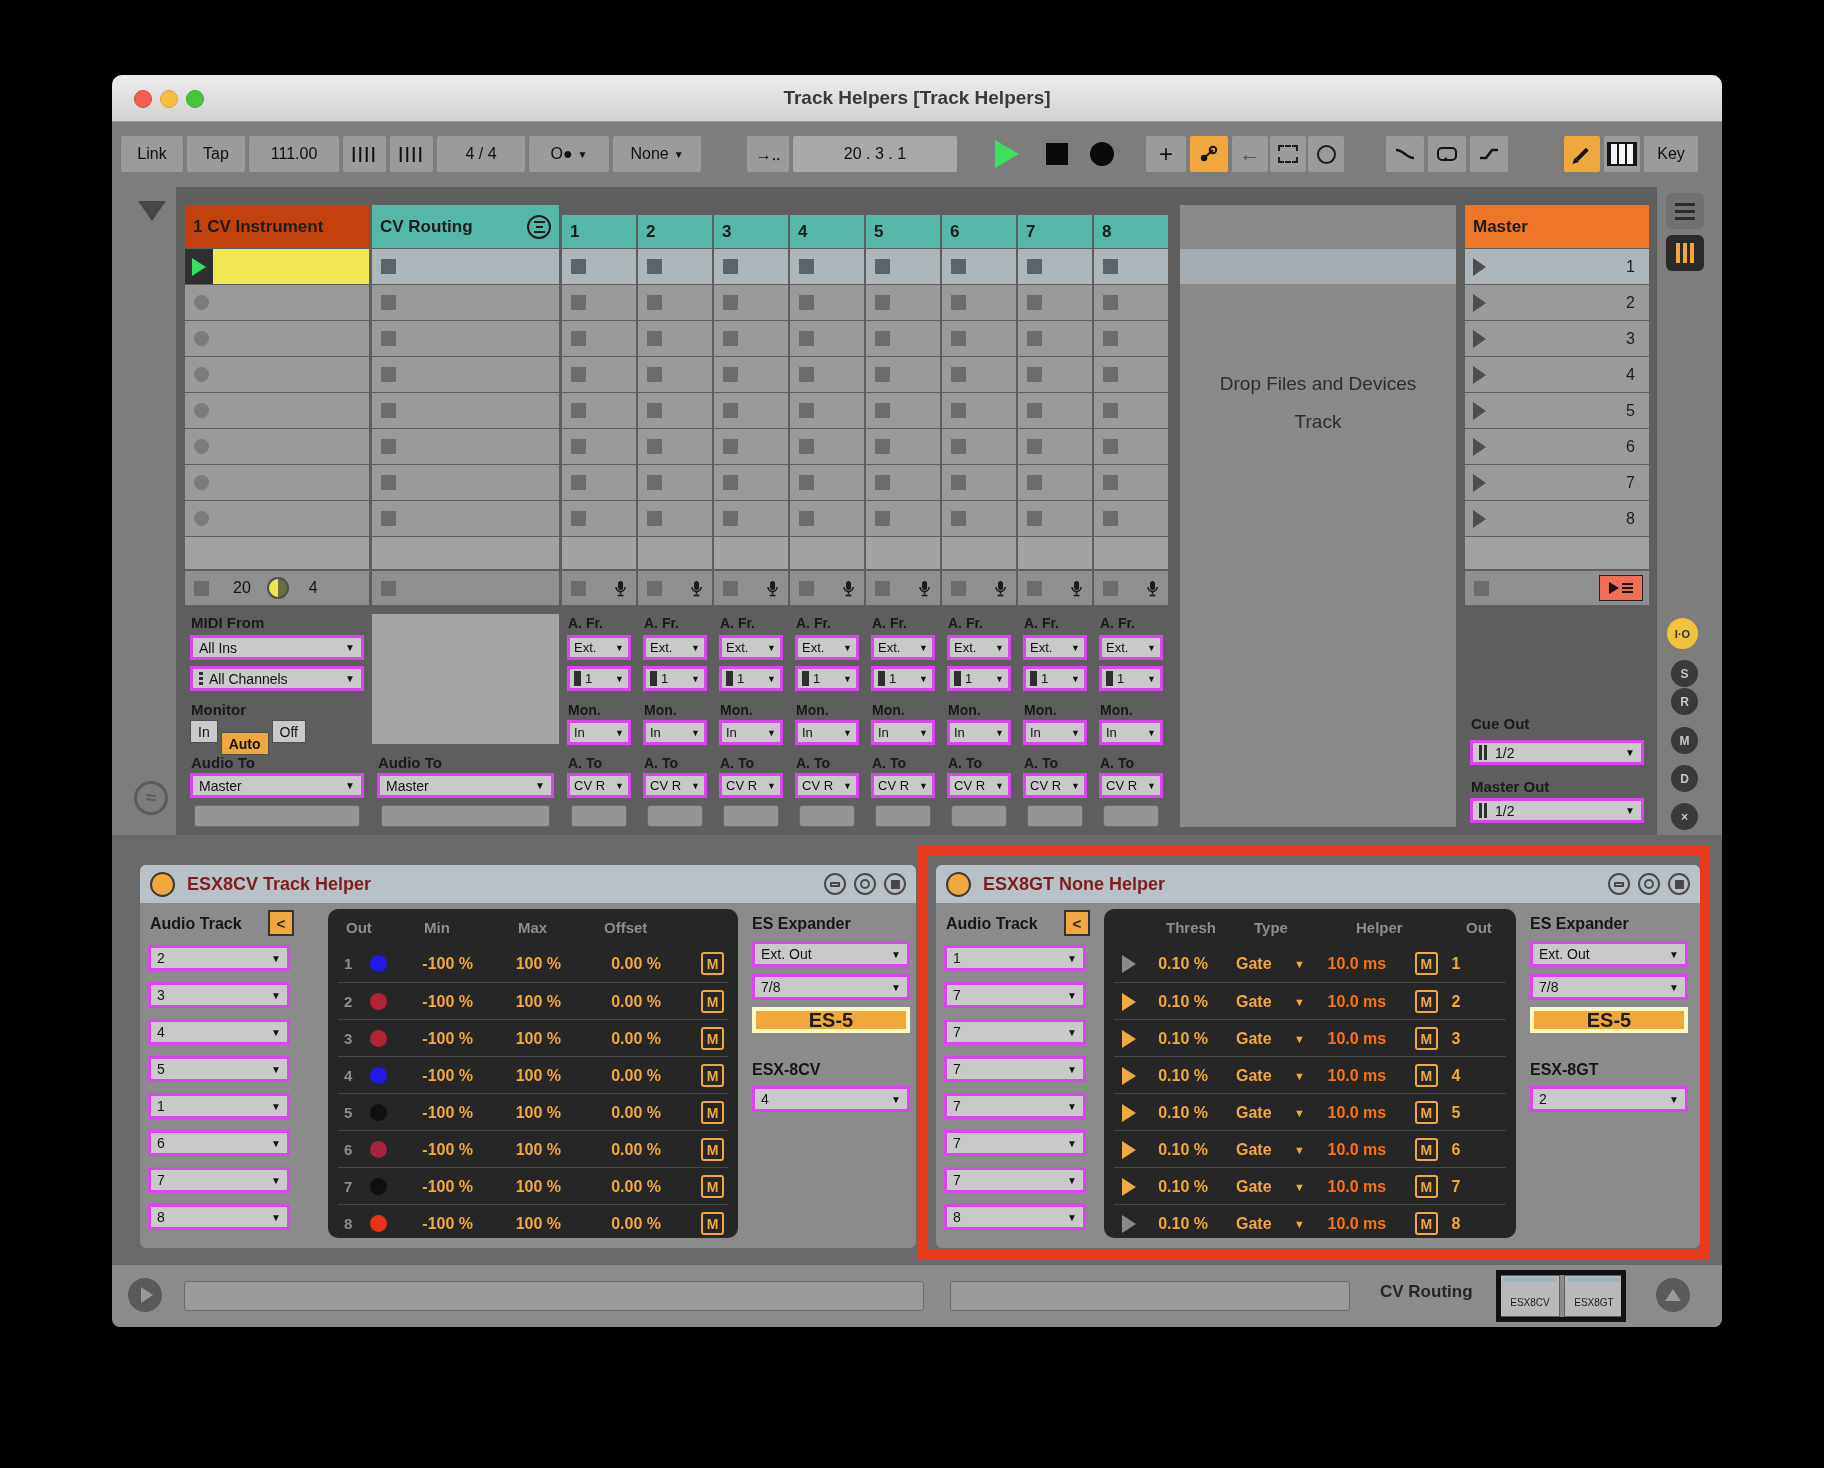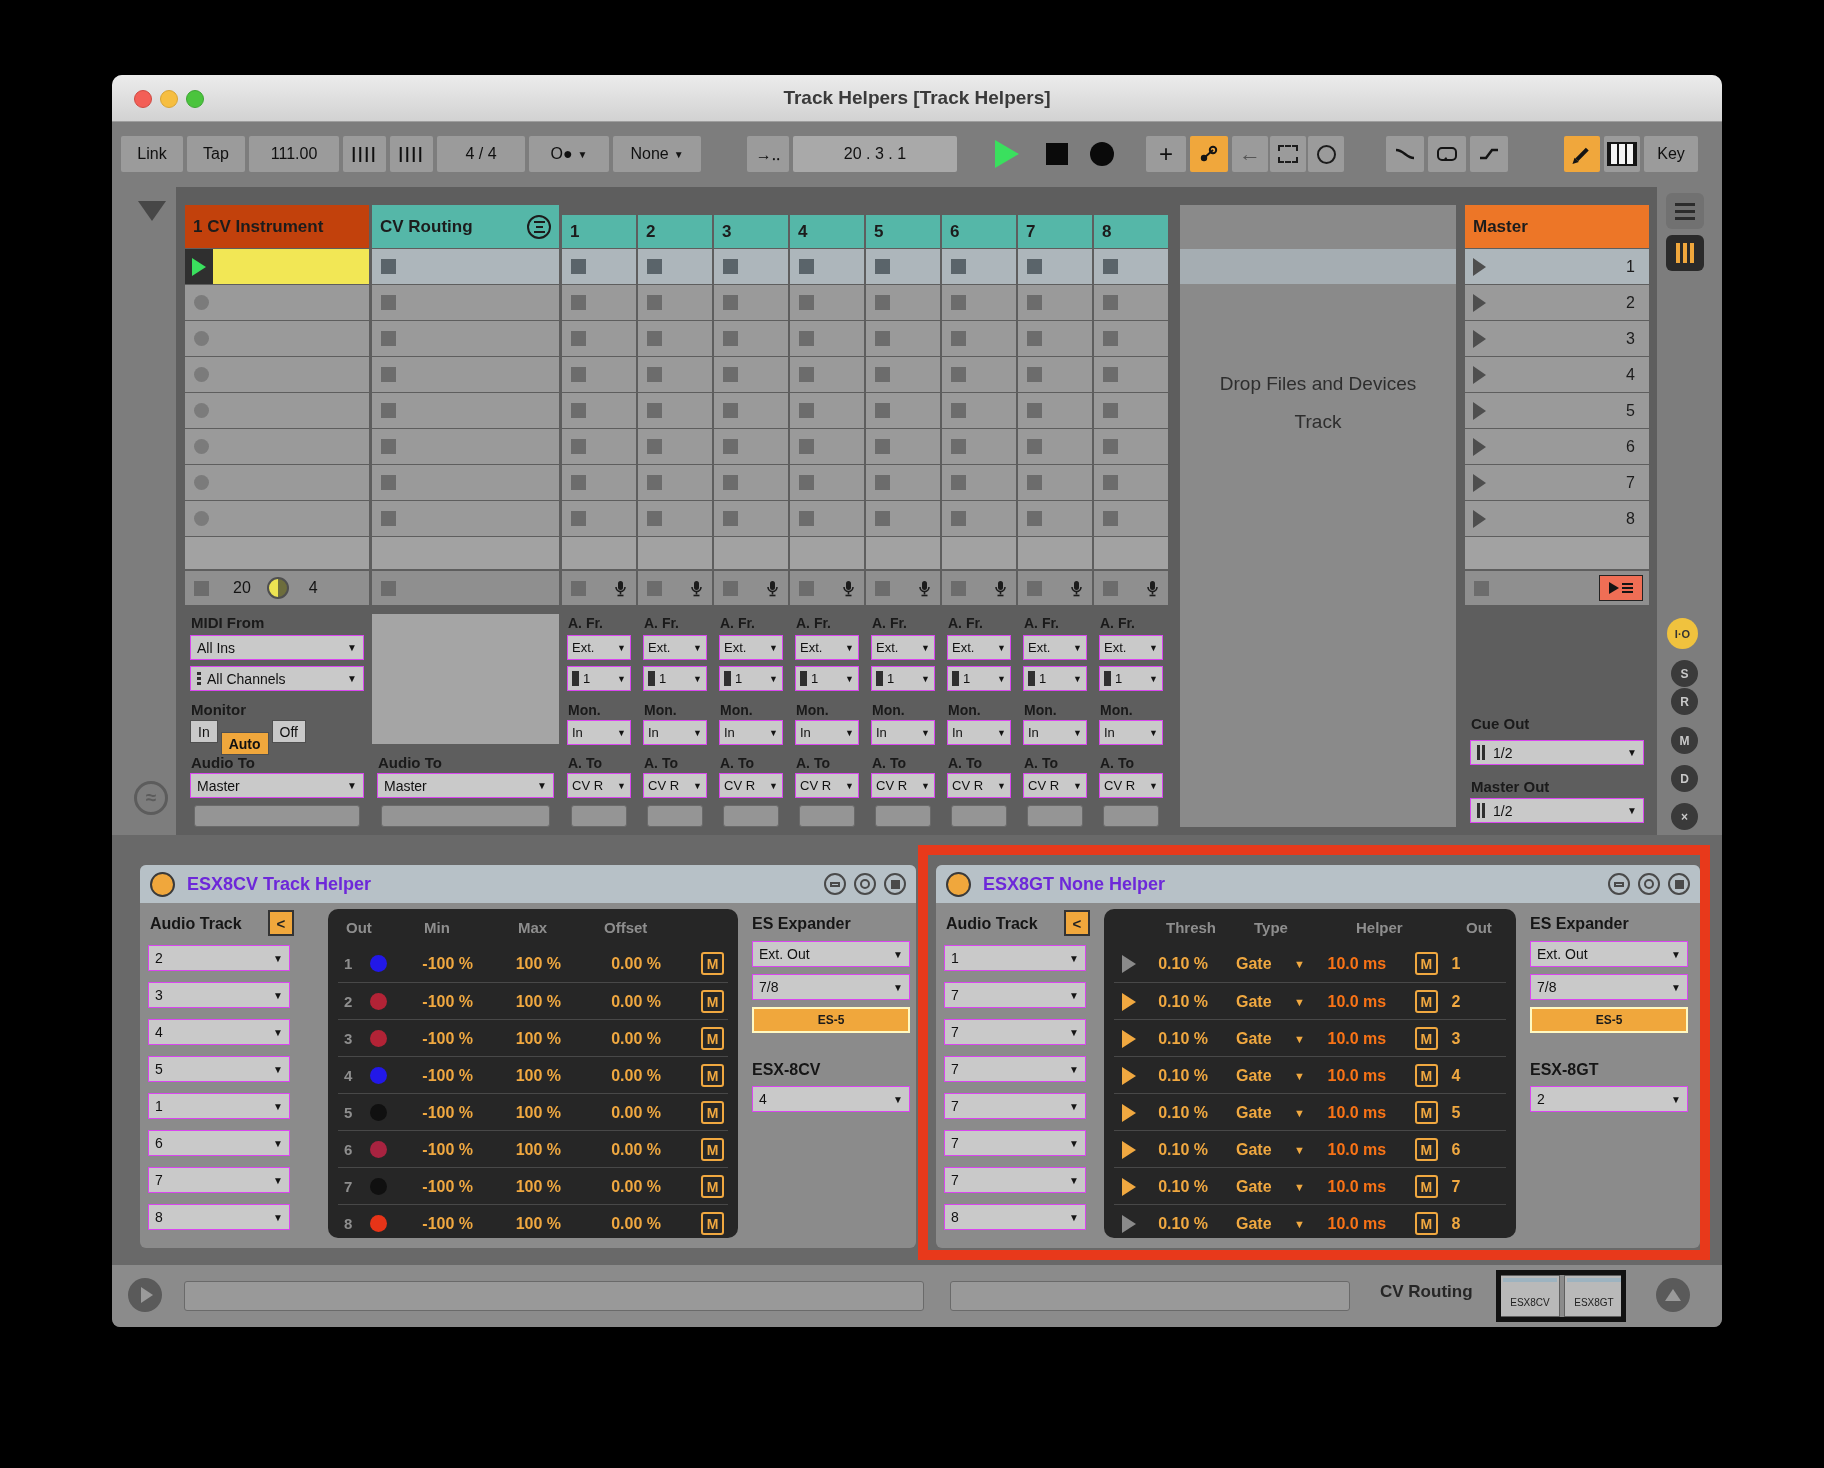--- a/index.html
+++ b/index.html
@@ -56,21 +56,21 @@
   .stopall .l{display:flex;flex-direction:column;gap:2px;}
   .stopall .l i{display:block;width:11px;height:2px;background:#141414;}
   .gicon{width:24px;height:24px;border:2px solid #1c1c1c;border-radius:50%;margin-left:auto;display:flex;flex-direction:column;justify-content:center;align-items:center;gap:3px;box-sizing:border-box;}
   .gicon i{display:block;height:2px;background:#1c1c1c;}
   .gicon i:nth-child(1){width:11px}.gicon i:nth-child(2){width:7px}.gicon i:nth-child(3){width:11px}
   
   .mlab{position:absolute;left:6px;height:18px;line-height:18px;font-weight:bold;font-size:15px;color:#1a1a1a;white-space:nowrap;}
   .mlab.small{font-size:14px;}
   .mi0,.m0{top:409px}.mi1,.m1{top:496px}.mi2,.m2{top:549px}
   .mc0{top:510px}.mc1{top:573px}
-  .dd{position:absolute;left:5px;right:5px;height:25px;background:#c9c9c9;border:1px solid #d946ef;display:flex;align-items:center;padding:0 6px;font-size:14px;color:#111;box-sizing:border-box;white-space:nowrap;overflow:hidden;}
+  .dd{position:absolute;left:5px;right:5px;height:25px;background:#c9c9c9;border:3px solid #d946ef;display:flex;align-items:center;padding:0 6px;font-size:14px;color:#111;box-sizing:border-box;white-space:nowrap;overflow:hidden;}
   .dd .arr{margin-left:auto;}
   .d0{top:430px}.d1{top:461px}.d2{top:515px}.d3{top:568px}
   .dc0{top:535px}.dc1{top:593px}
   .acolw .dd{font-size:13px;padding:0 4px;}
   .acolw .arr{font-size:9px;}
   .obox{position:absolute;left:9px;right:9px;top:600px;height:20px;border:1px solid #6a6a6a;background:#959595;border-radius:3px;}
   .seg{position:absolute;top:515px;left:5px;display:flex;gap:3px;}
   .seg span{height:23px;padding:0 7px;border:1px solid #4f4f4f;background:#c9c9c9;font-size:14px;display:flex;align-items:center;color:#111;box-sizing:border-box;}
   .seg .on{background:#f0a73c;font-weight:bold;margin-top:12px;}
   .chbar{width:7px;height:15px;background:#2f2f2f;margin-right:4px;flex:none;}
@@ -83,21 +83,21 @@
   .wavecirc{position:absolute;left:22px;top:706px;width:34px;height:34px;border-radius:50%;border:3px solid #5c5c5c;color:#5c5c5c;display:flex;align-items:center;justify-content:center;font-size:19px;font-weight:bold;box-sizing:border-box;}
   .hamb{position:absolute;right:18px;top:118px;width:38px;height:36px;border-radius:6px;background:#717171;display:flex;flex-direction:column;justify-content:center;align-items:center;gap:4px;}
   .hamb i{display:block;width:20px;height:3px;background:#2c2c2c;}
   .mixicon{position:absolute;right:18px;top:160px;width:38px;height:36px;border-radius:6px;background:#2a2a2a;display:flex;justify-content:center;align-items:center;gap:3px;}
   .mixicon i{display:block;width:4px;height:20px;background:#f0a73c;}
   .sidecirc{position:absolute;right:24px;width:27px;height:27px;border-radius:50%;background:#3a3a3a;color:#c9c9c9;font-size:12px;font-weight:bold;display:flex;align-items:center;justify-content:center;}
   .sidecirc.io{width:31px;height:31px;background:#f0c23e;color:#333;font-size:11px;}
   
   .devicebg{position:absolute;left:0;right:0;top:760px;height:430px;background:#696969;}
   .device{position:absolute;top:790px;height:383px;background:#8b8b8b;border-radius:6px;}
-  .dtitle{position:absolute;left:0;right:0;top:0;height:38px;background:#b7c1c7;border-radius:6px 6px 0 0;display:flex;align-items:center;padding:0 10px;font-weight:bold;font-size:18px;color:#6d28d9;box-sizing:border-box;}
+  .dtitle{position:absolute;left:0;right:0;top:0;height:38px;background:#b7c1c7;border-radius:6px 6px 0 0;display:flex;align-items:center;padding:0 10px;font-weight:bold;font-size:18px;color:#7f1d1d;box-sizing:border-box;}
   .toggle{width:21px;height:21px;border-radius:50%;background:#f0a73c;border:2px solid #3a3a3a;margin-right:12px;flex:none;}
   .dicons{margin-left:auto;display:flex;gap:8px;}
   .dicon{width:22px;height:22px;border-radius:50%;border:2px solid #4a4a4a;display:flex;align-items:center;justify-content:center;box-sizing:border-box;}
   .dicon.i1::before{content:"";width:10px;height:5px;border:2px solid #4a4a4a;box-sizing:border-box;}
   .dicon.i2::before{content:"";width:10px;height:10px;border:2px solid #4a4a4a;border-radius:50%;box-sizing:border-box;}
   .dicon.i3::before{content:"";width:9px;height:9px;background:#4a4a4a;}
   .dbody{position:absolute;left:0;right:0;top:38px;bottom:0;}
   .atlabel{position:absolute;left:10px;top:12px;font-weight:bold;font-size:16px;color:#161616;}
   .backbtn{position:absolute;left:128px;top:7px;width:26px;height:26px;background:#f0a73c;border:2px solid #333;font-weight:bold;font-size:15px;color:#222;display:flex;align-items:center;justify-content:center;box-sizing:border-box;}
   .tdd{position:absolute;left:8px;width:142px;height:26px;}
@@ -117,21 +117,21 @@
   .g-th{width:72px;text-align:right;font-weight:bold;font-size:16px;}
   .g-type{width:50px;margin-left:28px;font-weight:bold;font-size:16px;}
   .g-arr{color:#f0a840;font-size:11px;margin-left:8px;}
   .g-len{width:80px;margin-left:12px;color:#f97316;font-weight:bold;font-size:16px;text-align:center;}
   .g-m{margin-left:18px;width:23px;height:23px;border:2px solid #f0a840;border-radius:3px;display:flex;align-items:center;justify-content:center;font-weight:bold;font-size:14px;box-sizing:border-box;flex:none;}
   .g-out{width:36px;text-align:center;font-weight:bold;font-size:16px;}
   .expander{position:absolute;top:0;width:160px;height:100%;}
   .exlabel{position:absolute;left:0;top:12px;font-weight:bold;font-size:16px;color:#161616;white-space:nowrap;}
   .exdd{position:absolute;left:0;width:158px;height:26px;}
   .e0{top:38px}.e1{top:71px}
-  .es5{position:absolute;top:104px;left:0;width:158px;height:26px;background:#f0a73c;border:2px solid #fef9c3;display:flex;align-items:center;justify-content:center;font-weight:bold;font-size:12px;color:#1c1c1c;box-sizing:border-box;}
+  .es5{position:absolute;top:104px;left:0;width:158px;height:26px;background:#f0a73c;border:4px solid #fef9c3;display:flex;align-items:center;justify-content:center;font-weight:bold;font-size:20px;color:#1c1c1c;box-sizing:border-box;}
   .modlabel{position:absolute;left:0;top:158px;font-weight:bold;font-size:16px;color:#161616;}
   .moddd{position:absolute;top:183px;left:0;width:158px;height:26px;}
   .redrect{position:absolute;left:806px;top:770px;width:792px;height:415px;border:10px solid #e8391b;box-sizing:border-box;z-index:50;pointer-events:none;}
   
   .statusbar{position:absolute;left:0;right:0;bottom:0;height:62px;background:#8b8b8b;border-radius:0 0 8px 8px;}
   .sb-circ{position:absolute;top:13px;width:34px;height:34px;border-radius:50%;background:#5a5a5a;display:flex;align-items:center;justify-content:center;}
   .sb-circ .t{width:0;height:0;border-left:12px solid #9a9a9a;border-top:8px solid transparent;border-bottom:8px solid transparent;margin-left:3px;}
   .sb-circ .tu{width:0;height:0;border-bottom:12px solid #9a9a9a;border-left:8px solid transparent;border-right:8px solid transparent;}
   .sb-field{position:absolute;top:16px;height:30px;background:#999;border:1px solid #6a6a6a;border-radius:3px;box-sizing:border-box;}
   .sb-label{position:absolute;top:17px;font-weight:bold;font-size:17px;color:#262626;}

